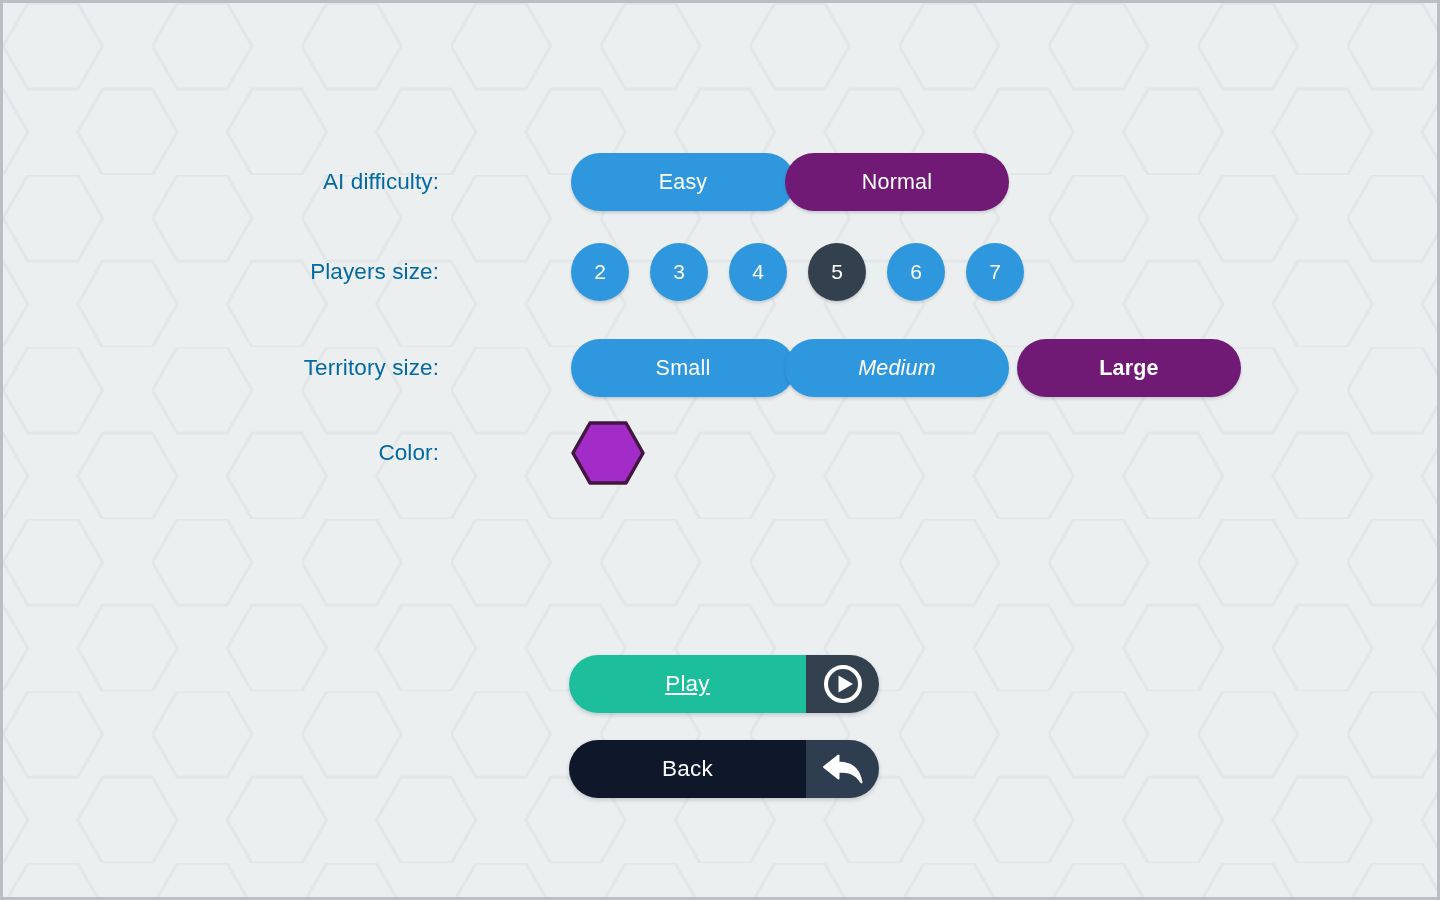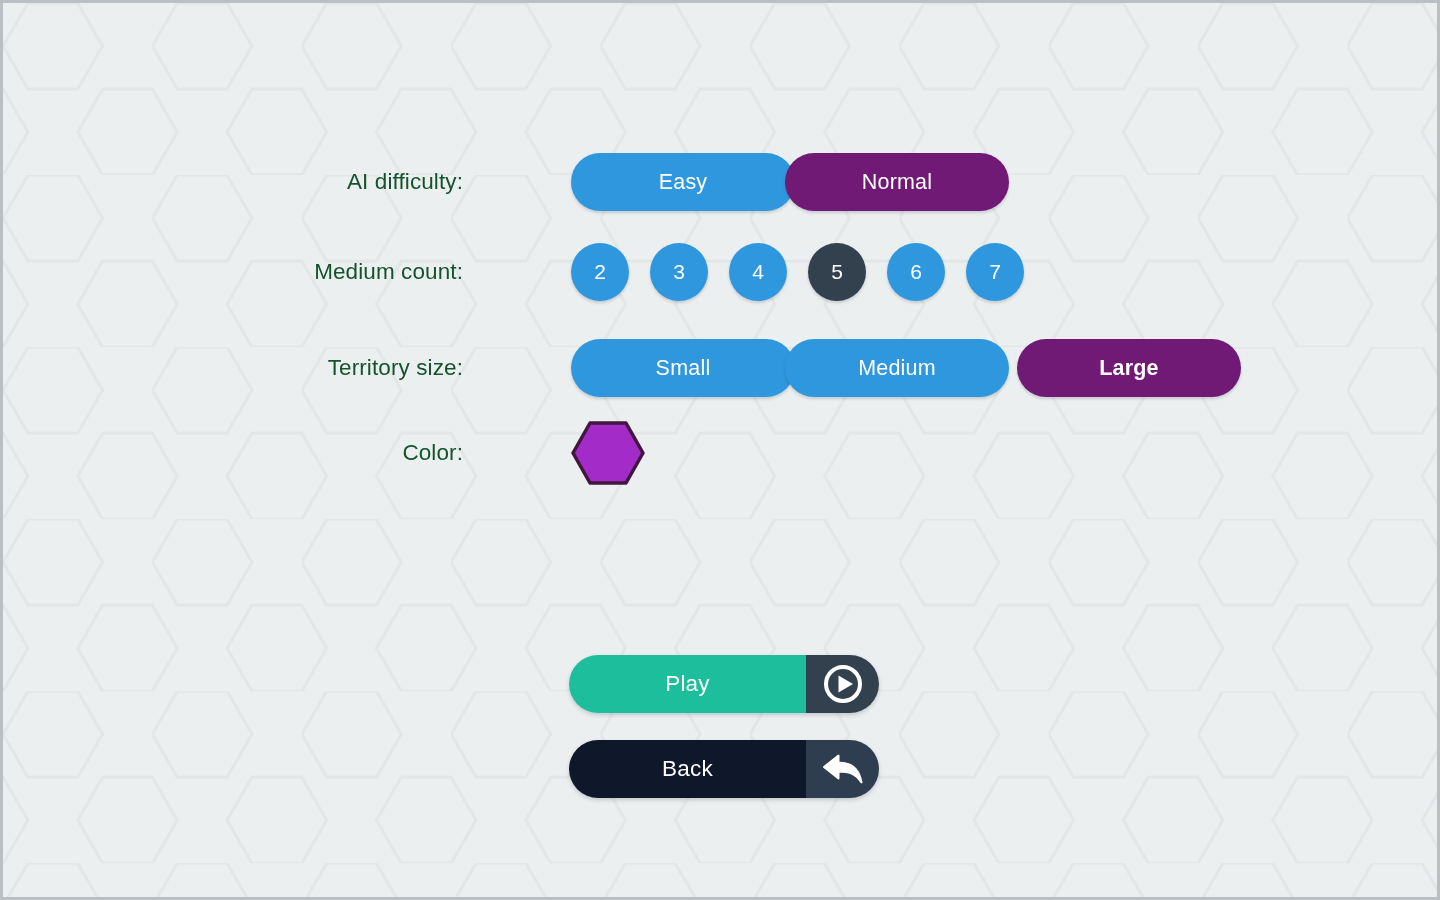--- a/index.html
+++ b/index.html
@@ -38,25 +38,25 @@
   }
 
   .setting-row {
     position:absolute;
     display:flex;
     align-items:center;
   }
 
   .row-label {
     position:absolute;
-    right:974px;            
+    right:998px;            
     width:420px;
     text-align:right;
     font-size:22.5px;
-    color:#14532d;
+    color:#0369a1;
     letter-spacing:.1px;
     white-space:nowrap;
   }
 
   .row-options {
     position:absolute;
     left:568px;
     display:flex;
     align-items:center;
   }
@@ -75,21 +75,21 @@
     box-shadow:0 2px 3px rgba(30,45,60,.18);
     letter-spacing:.2px;
   }
   .pill.state-on  { background:#2f97de; }
   .pill.state-off { background:#701a75; }
 
   .pill-easy   { width:224px; }
   .pill-normal { width:224px; margin-left:-10px; }
 
   .pill-small  { width:224px; }
-  .pill-medium { width:224px; margin-left:-10px; }
+  .pill-medium { width:224px; margin-left:-10px;font-style:italic; }
   .pill-large  { width:224px; margin-left:8px;font-weight:bold; }
 
   
   .num-circle {
     width:58px; height:58px;
     border-radius:50%;
     display:flex;
     align-items:center;
     justify-content:center;
     font-size:21px;
@@ -133,21 +133,21 @@
     letter-spacing:.2px;
   }
   .action-icon {
     width:73px;
     background:#33414f;
     display:flex;
     align-items:center;
     justify-content:center;
   }
   #play-button  { top:652px; }
-  #play-button  .action-label { background:#1dbe9b; }
+  #play-button  .action-label { background:#1dbe9b;text-decoration:underline; }
   #back-button  { top:737px; }
   #back-button  .action-label { background:#0f172a; }
   #back-button  .action-icon  { background:#2e3e50; }
 </style>
 </head>
 <body>
 
 <div id="window-frame">
 
   <svg id="hex-bg" viewBox="0 0 1440 900" preserveAspectRatio="none" aria-hidden="true">
@@ -172,21 +172,21 @@
         <div class="pill pill-easy state-on">
           <span>Easy</span>
         </div>
         <div class="pill pill-normal state-off">
           <span>Normal</span>
         </div>
       </div>
     </div>
 
     <div class="setting-row" style="top:240px; left:0; width:100%; height:58px;">
-      <div class="row-label">Medium count:</div>
+      <div class="row-label">Players size:</div>
       <div class="row-options">
         <div class="num-circle state-on">
           <span>2</span>
         </div>
         <div class="num-circle state-on">
           <span>3</span>
         </div>
         <div class="num-circle state-on">
           <span>4</span>
         </div>

